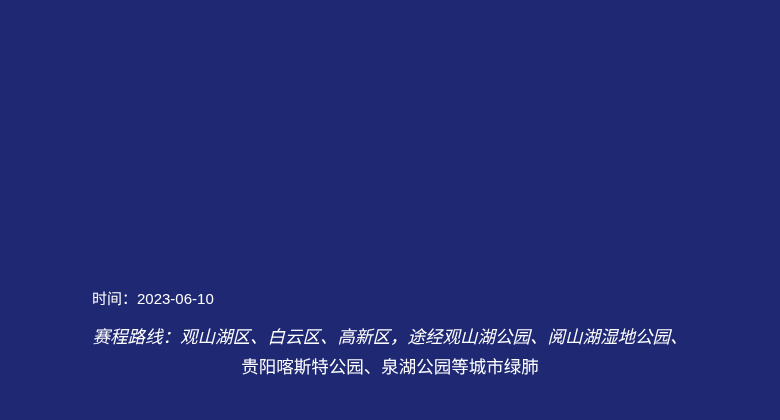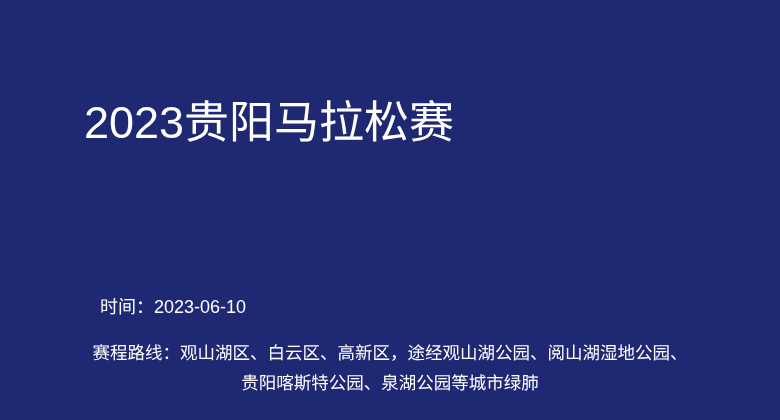--- a/index.html
+++ b/index.html
@@ -44,56 +44,54 @@
 
   
   #details-block {
     position: absolute;
     left: 84px;
     top: 276px;
     width: 612px;
   }
 
   .detail-line {
-    margin: 16px;
-    font-size: 18px;
+    margin: 8px;
+    font-size: 15px;
     line-height: 30px;
     font-weight: 400;
     color: #ffffff;
     white-space: nowrap;
   }
 
   #route-paragraph {
     margin: 0;
     font-size: 17.5px;
     line-height: 30px;
     font-weight: 400;
     color: #ffffff;
     text-align: center;
     text-align-last: center;
   }
 
   
   #route-paragraph .route-line-1 {
     display: block;
     text-align: left;
+    font-style: italic;
   }
 
   #route-paragraph .route-line-2 {
     display: block;
   }
 </style>
 </head>
 <body>
 
 <div id="slide">
 
-  <div id="title-block">
-    <h1 id="event-title">2023贵阳马拉松赛</h1>
-  </div>
 
   <div id="details-block">
 
     <p class="detail-line">时间：2023-06-10</p>
 
     <p id="route-paragraph">
       <span class="route-line-1">赛程路线：观山湖区、白云区、高新区，途经观山湖公园、阅山湖湿地公园、</span>
       <span class="route-line-2">贵阳喀斯特公园、泉湖公园等城市绿肺</span>
     </p>
 

